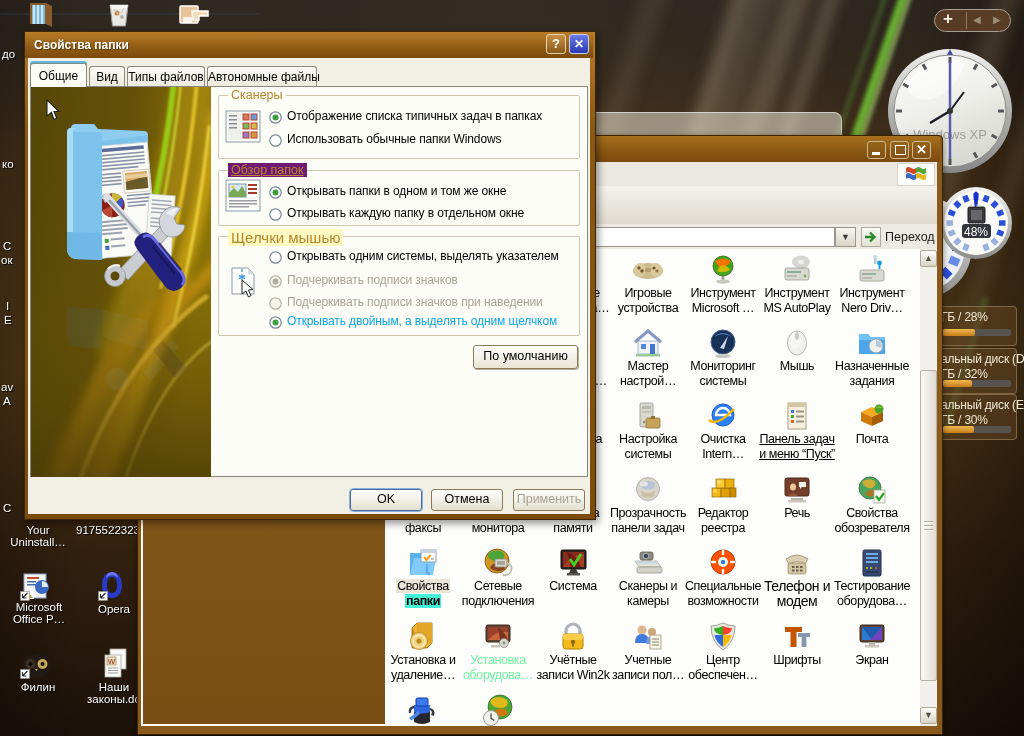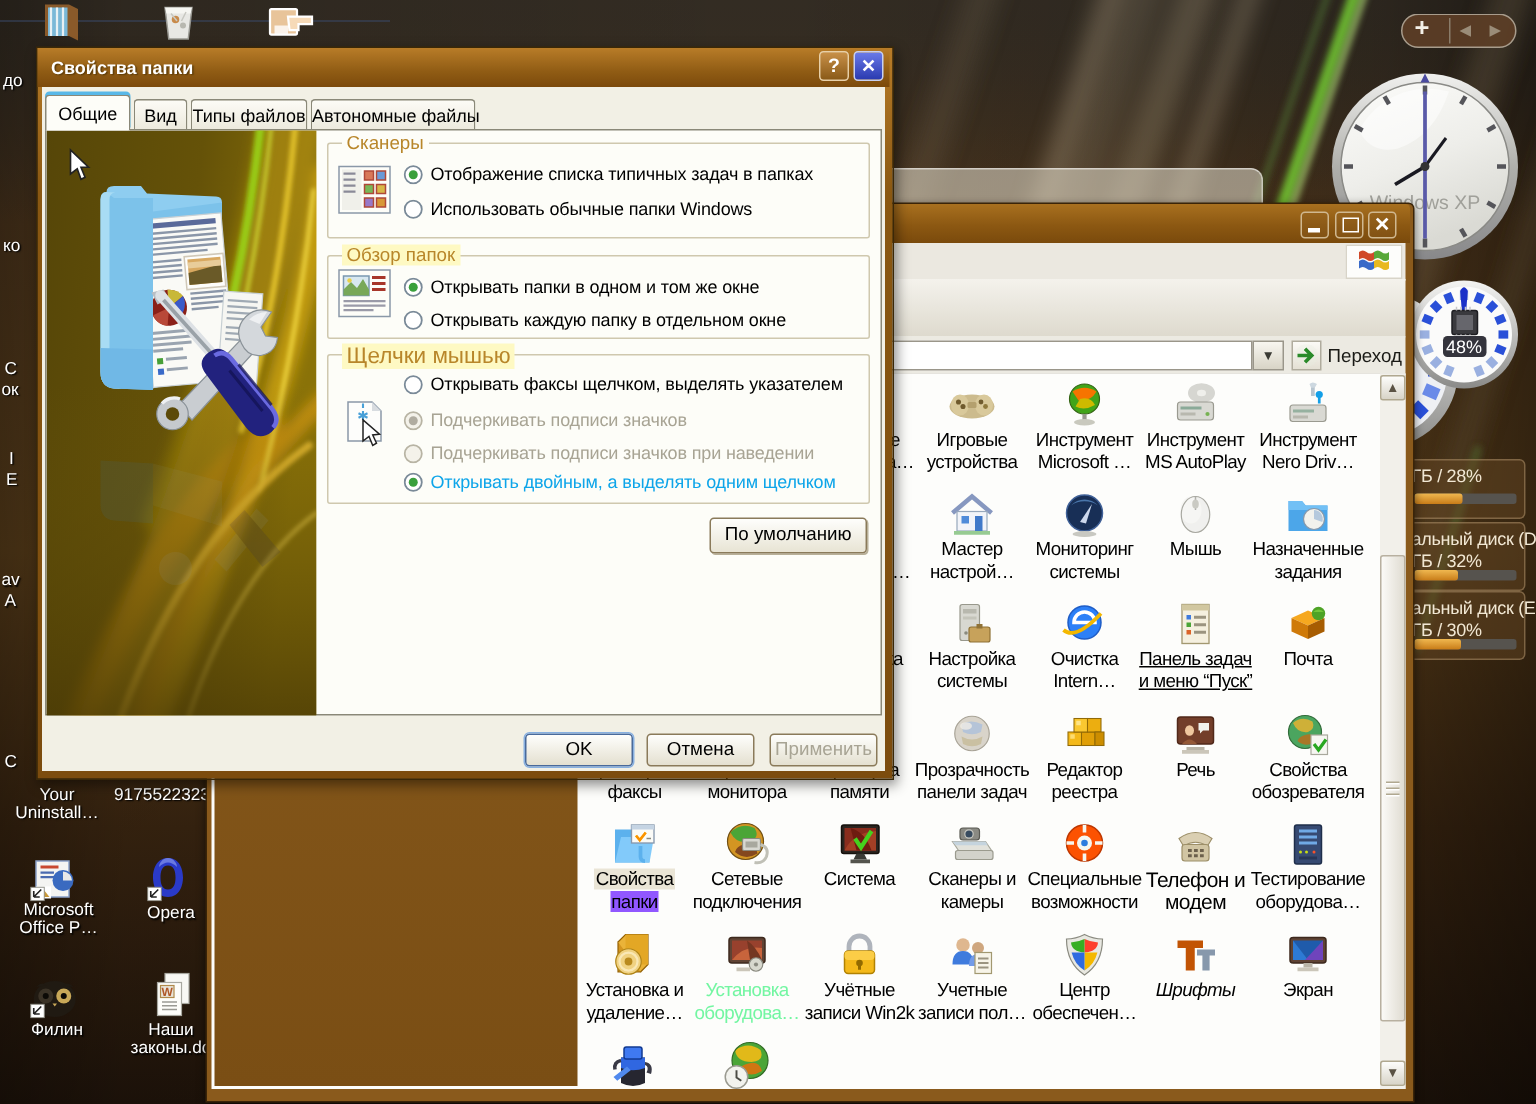--- a/index.html
+++ b/index.html
@@ -470,21 +470,21 @@
     <div style="position:absolute;left:679px;top:257px;width:104px;text-align:center;font-size:12.5px;line-height:15px;color:#000;letter-spacing:-0.4px;"><span style="white-space:nowrap;padding:0 1px;">Свойства</span><br><span style="white-space:nowrap;padding:0 1px;">обозревателя</span></div>
     <div style="position:absolute;left:266px;top:298px;width:32px;height:32px;"><svg width="32" height="32" viewBox="0 0 32 32" style="" xmlns="http://www.w3.org/2000/svg">
         <path d="M3 6 h11 l2 3 h10 v19 H3 z" fill="#6aaede"></path>
         <path d="M3 28 l4 -17 h22 l-3 17z" fill="#8ec8ee"></path>
         <rect x="14" y="3" width="15" height="12" fill="#fbfbf8" stroke="#8a98a8" stroke-width="0.9"></rect>
         <rect x="14" y="3" width="15" height="3" fill="#c8d4e0"></rect>
         <path d="M17 10 l2.5 3 4 -5" stroke="#e8940a" stroke-width="1.8" fill="none"></path>
         <path d="M24 12 h3" stroke="#8a8a80" stroke-width="1"></path>
         <path d="M20 17 v7 q0 3 3 3" fill="none" stroke="#6aaede" stroke-width="2.5"></path>
       </svg></div>
-    <div style="position:absolute;left:230px;top:330px;width:104px;text-align:center;font-size:12.5px;line-height:15px;color:#000;letter-spacing:-0.4px;"><span style="white-space:nowrap;background:#e9e5d9;padding:0 1px;">Свойства</span><br><span style="white-space:nowrap;background:#8b5cf6;padding:0 1px;">папки</span></div>
+    <div style="position:absolute;left:230px;top:330px;width:104px;text-align:center;font-size:12.5px;line-height:15px;color:#000;letter-spacing:-0.4px;"><span style="white-space:nowrap;background:#e9e5d9;padding:0 1px;">Свойства</span><br><span style="white-space:nowrap;background:#5eead4;padding:0 1px;font-weight:bold;">папки</span></div>
     <div style="position:absolute;left:341px;top:298px;width:32px;height:32px;"><svg width="32" height="32" viewBox="0 0 32 32" style="" xmlns="http://www.w3.org/2000/svg">
         <circle cx="15" cy="14" r="12" fill="#c8963a"></circle>
         <path d="M5 8 q7 -7 16 -3 q4 6 -3 9 q-9 2 -13 -6z" fill="#58a048"></path>
         <path d="M8 21 q7 6 15 1 q-1 -8 -9 -6 q-5 1 -6 5z" fill="#7a4a28"></path>
         <circle cx="15" cy="14" r="12" fill="none" stroke="#6a5020" stroke-width="0.8"></circle>
         <rect x="13" y="12" width="12" height="8" rx="1" fill="#d8d8d2" stroke="#8a8a80" stroke-width="0.8"></rect>
         <rect x="15" y="14" width="8" height="4" fill="#a8a8a0"></rect>
         <path d="M25 16 q6 2 4 8 q-2 5 -8 4" fill="none" stroke="#c0c0b8" stroke-width="2"></path>
       </svg></div>
     <div style="position:absolute;left:305px;top:330px;width:104px;text-align:center;font-size:12.5px;line-height:15px;color:#000;letter-spacing:-0.4px;"><span style="white-space:nowrap;padding:0 1px;">Сетевые</span><br><span style="white-space:nowrap;padding:0 1px;">подключения</span></div>
@@ -592,21 +592,21 @@
         <path d="M16 5 q4 2 9 2.3 q-0.5 6 -9 6.7 z" fill="#e04838"></path>
         <path d="M16 5 q-4 2 -9 2.3 q0.5 6 9 6.7 z" fill="#48a838"></path>
         <path d="M16 14 l8.6 0 q-2 8 -8.6 12z" fill="#e8b820"></path>
         <path d="M16 14 l-8.6 0 q2 8 8.6 12z" fill="#3a6ac8"></path>
       </svg></div>
     <div style="position:absolute;left:530px;top:404px;width:104px;text-align:center;font-size:12.5px;line-height:15px;color:#000;letter-spacing:-0.4px;"><span style="white-space:nowrap;padding:0 1px;">Центр</span><br><span style="white-space:nowrap;padding:0 1px;">обеспечен…</span></div>
     <div style="position:absolute;left:640px;top:372px;width:32px;height:32px;"><svg width="32" height="32" viewBox="0 0 32 32" style="" xmlns="http://www.w3.org/2000/svg">
         <path d="M4 6 h17 v5 h-5.5 v15 h-6 V11 H4z" fill="#b05818"></path>
         <path d="M17 12 h12 v4 h-3.6 v10 h-4.8 V16 H17z" fill="#8a98a8"></path>
       </svg></div>
-    <div style="position:absolute;left:604px;top:404px;width:104px;text-align:center;font-size:12.5px;line-height:15px;color:#000;letter-spacing:-0.4px;font-style:italic;"><span style="white-space:nowrap;padding:0 1px;">Шрифты</span></div>
+    <div style="position:absolute;left:604px;top:404px;width:104px;text-align:center;font-size:12.5px;line-height:15px;color:#000;letter-spacing:-0.4px;"><span style="white-space:nowrap;padding:0 1px;">Шрифты</span></div>
     <div style="position:absolute;left:715px;top:372px;width:32px;height:32px;"><svg width="32" height="32" viewBox="0 0 32 32" style="" xmlns="http://www.w3.org/2000/svg">
         <rect x="4" y="4" width="24" height="17" rx="2" fill="#5a4438" stroke="#3a2a20" stroke-width="1"></rect>
         <rect x="6" y="6" width="20" height="13" fill="#2a5a9a"></rect>
         <path d="M6 6 l10 13 h-10z" fill="#3a78c0"></path>
         <path d="M26 6 v13 h-12z" fill="#6a48a8"></path>
         <rect x="13" y="21" width="6" height="3" fill="#b8b4aa"></rect>
         <rect x="9" y="24" width="14" height="2.5" fill="#cac6bc"></rect>
       </svg></div>
     <div style="position:absolute;left:679px;top:404px;width:104px;text-align:center;font-size:12.5px;line-height:15px;color:#000;letter-spacing:-0.4px;"><span style="white-space:nowrap;padding:0 1px;">Экран</span></div>
     <div style="position:absolute;left:266px;top:445px;width:32px;height:32px;"><svg width="32" height="32" viewBox="0 0 32 32" style="" xmlns="http://www.w3.org/2000/svg">
@@ -796,21 +796,21 @@
 <div style="position:absolute;left:269px;top:110px;z-index:3;"><svg width="13" height="13" viewBox="0 0 13 13" style="" xmlns="http://www.w3.org/2000/svg">
       <circle cx="6.5" cy="6.5" r="5.7" fill="#fff" stroke="#7a8a98" stroke-width="1.2"></circle>
       <circle cx="6.5" cy="6.5" r="3" fill="#3aa03c"></circle>
     </svg></div>
 <div style="position:absolute;z-index:3;color:#000;font-size:12px;letter-spacing:-0.1px;white-space:nowrap;left:287px;top:109px;">Отображение списка типичных задач в папках</div>
 <div style="position:absolute;left:269px;top:133px;z-index:3;"><svg width="13" height="13" viewBox="0 0 13 13" style="" xmlns="http://www.w3.org/2000/svg">
       <circle cx="6.5" cy="6.5" r="5.7" fill="#fff" stroke="#7a8a98" stroke-width="1.2"></circle>
     </svg></div>
 <div style="position:absolute;z-index:3;color:#000;font-size:12px;letter-spacing:-0.1px;white-space:nowrap;left:287px;top:132px;">Использовать обычные папки Windows</div>
 <div style="position:absolute;border:1px solid #cfc8ae;border-radius:2px;z-index:2;left:218px;top:170px;width:360px;height:54px;"></div>
-<div style="position:absolute;z-index:3;background:#fef9c3;color:#b8862a;font-size:12.5px;padding:0 3px;left:228px;top:163px;">Обзор папок</div>
+<div style="position:absolute;z-index:3;background:#701a75;color:#b8862a;font-size:12.5px;padding:0 3px;left:228px;top:163px;text-decoration:underline;">Обзор папок</div>
 <div style="position:absolute;left:225px;top:179px;z-index:3;"><svg width="36" height="33" viewBox="0 0 36 33" style="" xmlns="http://www.w3.org/2000/svg">
       <rect x="1" y="1" width="34" height="31" fill="#fdfdf8" stroke="#8a98a8" stroke-width="1"></rect>
       <rect x="4" y="5" width="17" height="13" fill="#d8e8f0" stroke="#7a98b0" stroke-width="1"></rect>
       <path d="M4 14 l5 -5 4 4 4 -6 4 7v4H4z" fill="#78a858"></path>
       <circle cx="8" cy="8" r="1.5" fill="#e8d048"></circle>
       <g fill="#a8362a">
         <rect x="23" y="5" width="9" height="2"></rect>
         <rect x="23" y="9" width="9" height="2"></rect>
         <rect x="23" y="13" width="9" height="2"></rect>
       </g>
@@ -837,21 +837,21 @@
       <g stroke="#48a0d8" stroke-width="1.4">
         <path d="M14 10 v6 M14 10 v6"></path>
         <path d="M11 11.5 l6 3 M17 11.5 l-6 3"></path>
         <path d="M14 5 v3"></path>
       </g>
       <path d="M14 16 L14 30 L18 27 L20.5 33 L23 31.5 L20.5 26 L25 25.5 Z" fill="#fff" stroke="#222" stroke-width="1"></path>
     </svg></div>
 <div style="position:absolute;left:269px;top:250px;z-index:3;"><svg width="13" height="13" viewBox="0 0 13 13" style="" xmlns="http://www.w3.org/2000/svg">
       <circle cx="6.5" cy="6.5" r="5.7" fill="#fff" stroke="#7a8a98" stroke-width="1.2"></circle>
     </svg></div>
-<div style="position:absolute;z-index:3;color:#000;font-size:12px;letter-spacing:-0.1px;white-space:nowrap;left:287px;top:249px;">Открывать факсы щелчком, выделять указателем</div>
+<div style="position:absolute;z-index:3;color:#000;font-size:12px;letter-spacing:-0.1px;white-space:nowrap;left:287px;top:249px;">Открывать одним системы, выделять указателем</div>
 <div style="position:absolute;left:269px;top:274px;z-index:3;"><svg width="13" height="13" viewBox="0 0 13 13" style="" xmlns="http://www.w3.org/2000/svg">
       <circle cx="6.5" cy="6.5" r="5.7" fill="#f4f2ea" stroke="#b8b4a4" stroke-width="1.2"></circle>
       <circle cx="6.5" cy="6.5" r="3" fill="#b0aca0"></circle>
     </svg></div>
 <div style="position:absolute;z-index:3;color:#a8a494;font-size:12px;letter-spacing:-0.1px;white-space:nowrap;left:287px;top:273px;">Подчеркивать подписи значков</div>
 <div style="position:absolute;left:269px;top:296px;z-index:3;"><svg width="13" height="13" viewBox="0 0 13 13" style="" xmlns="http://www.w3.org/2000/svg">
       <circle cx="6.5" cy="6.5" r="5.7" fill="#f4f2ea" stroke="#b8b4a4" stroke-width="1.2"></circle>
     </svg></div>
 <div style="position:absolute;z-index:3;color:#a8a494;font-size:12px;letter-spacing:-0.1px;white-space:nowrap;left:287px;top:295px;">Подчеркивать подписи значков при наведении</div>
 <div style="position:absolute;left:269px;top:315px;z-index:3;"><svg width="13" height="13" viewBox="0 0 13 13" style="" xmlns="http://www.w3.org/2000/svg">

